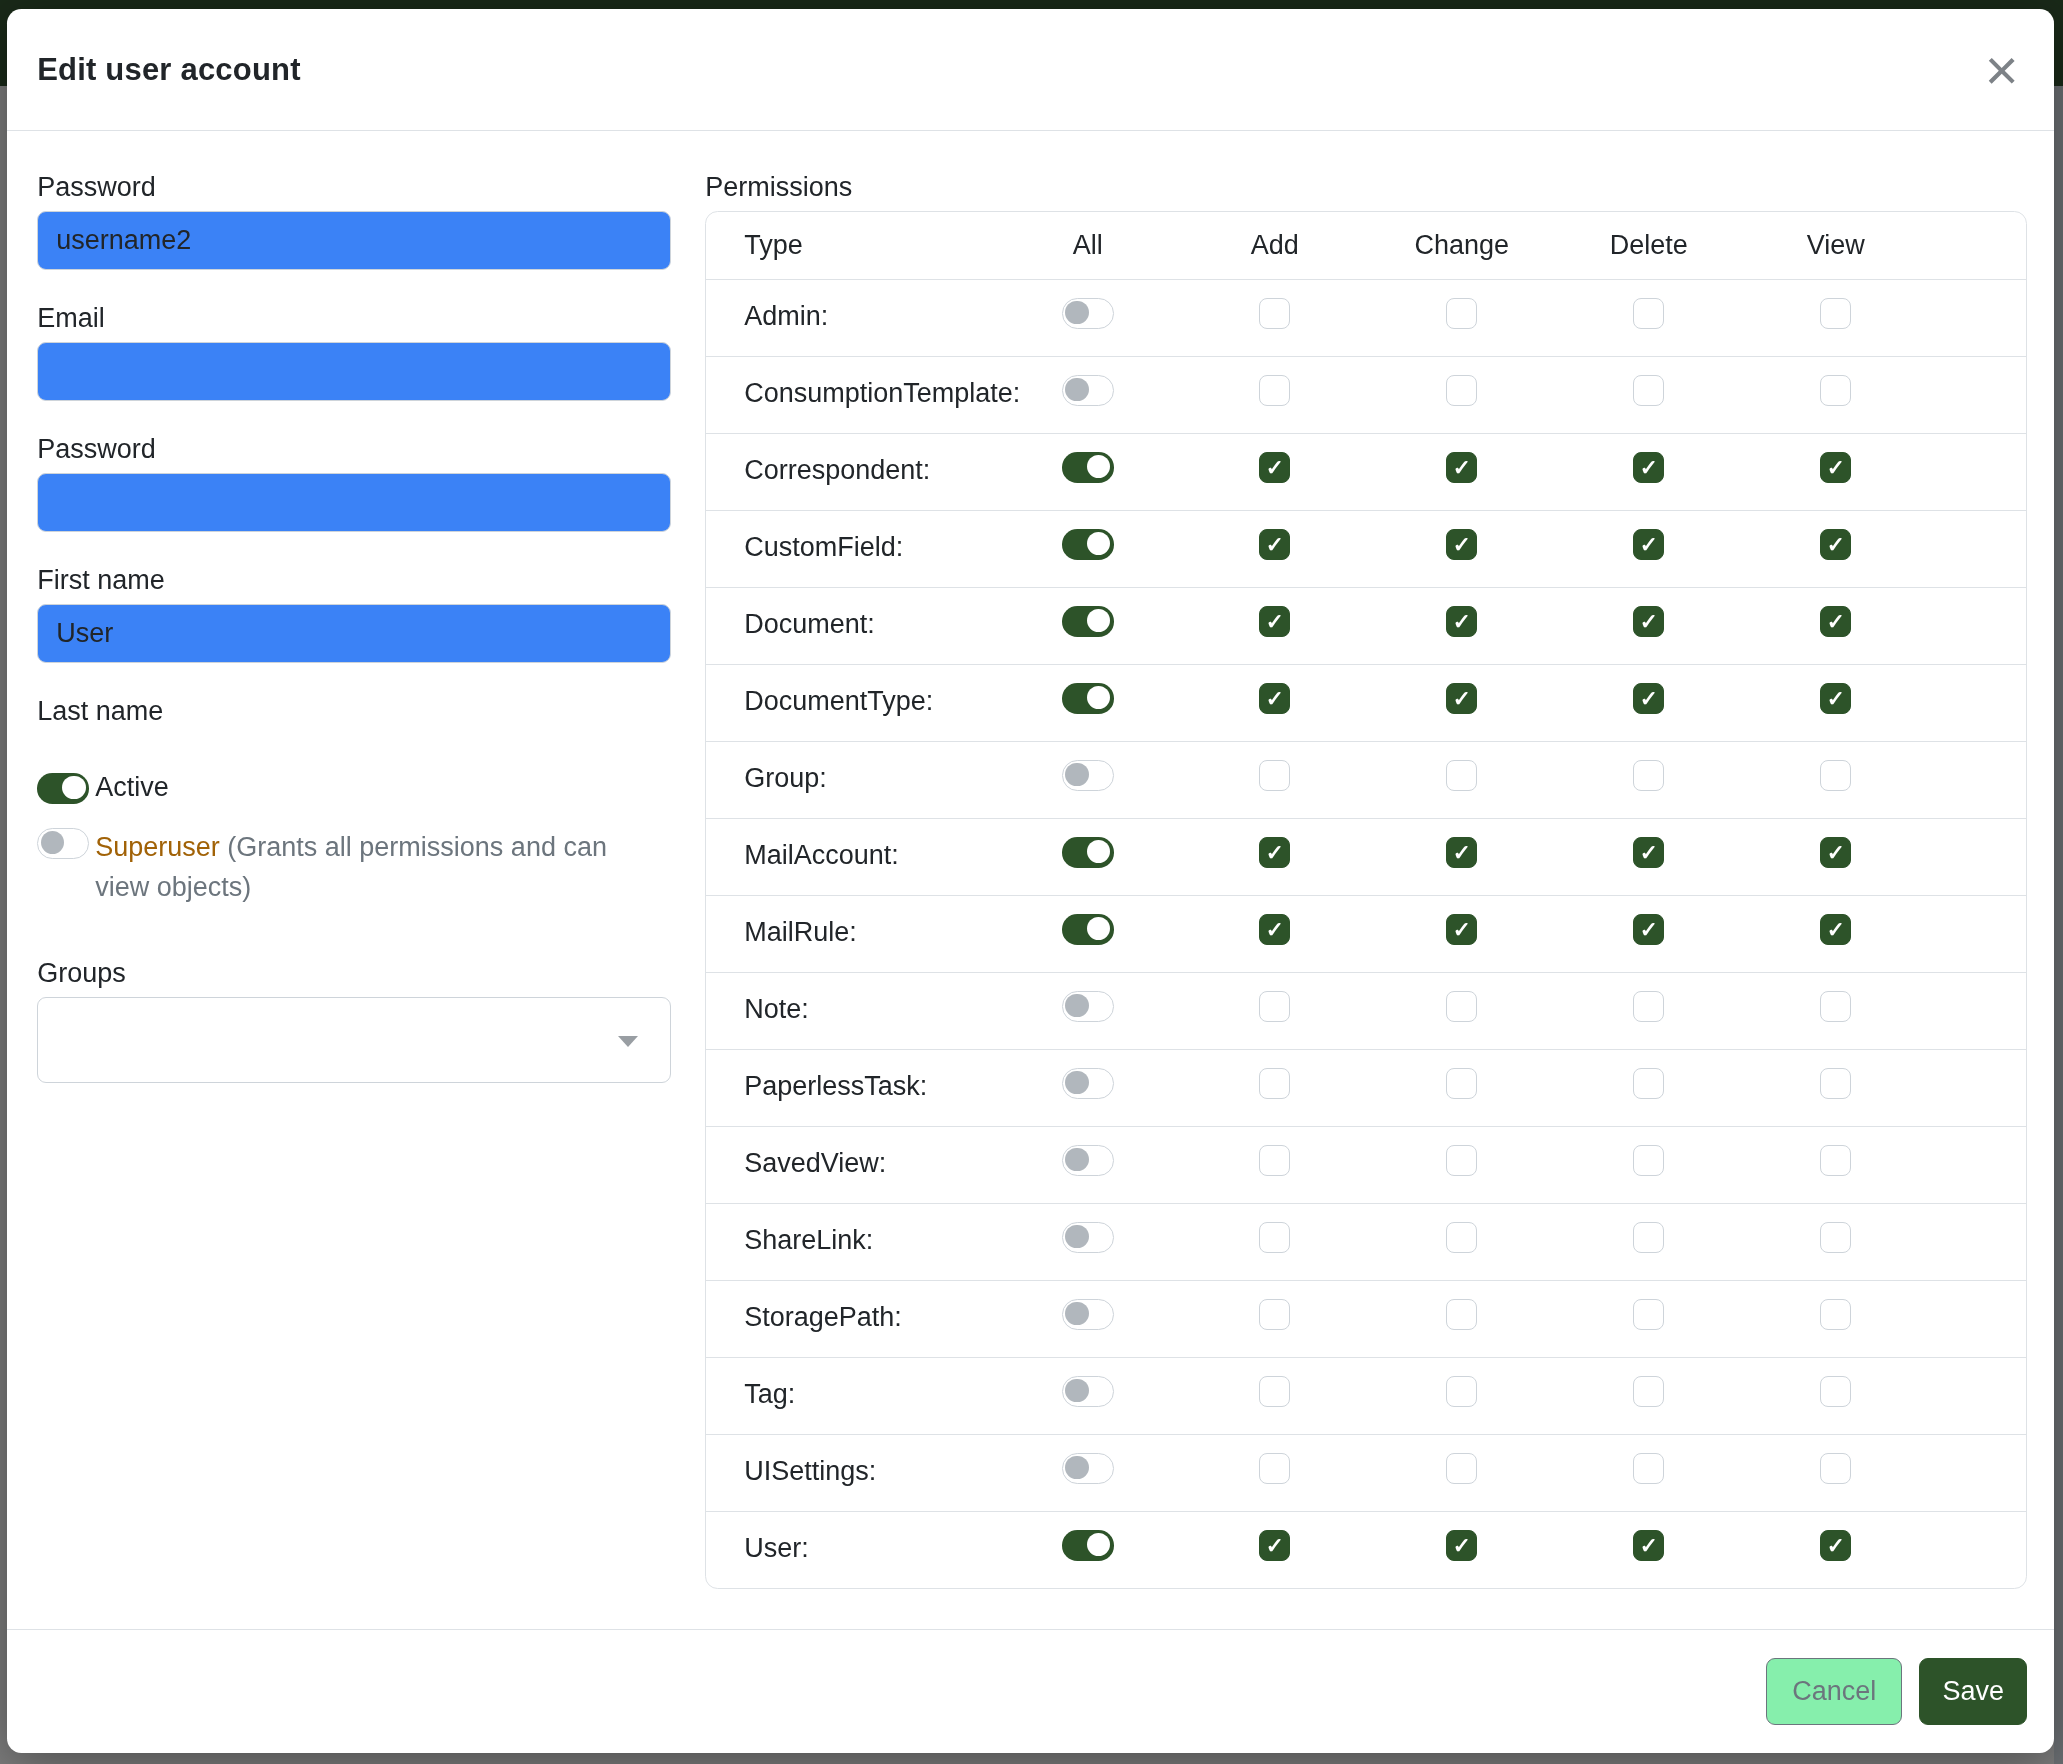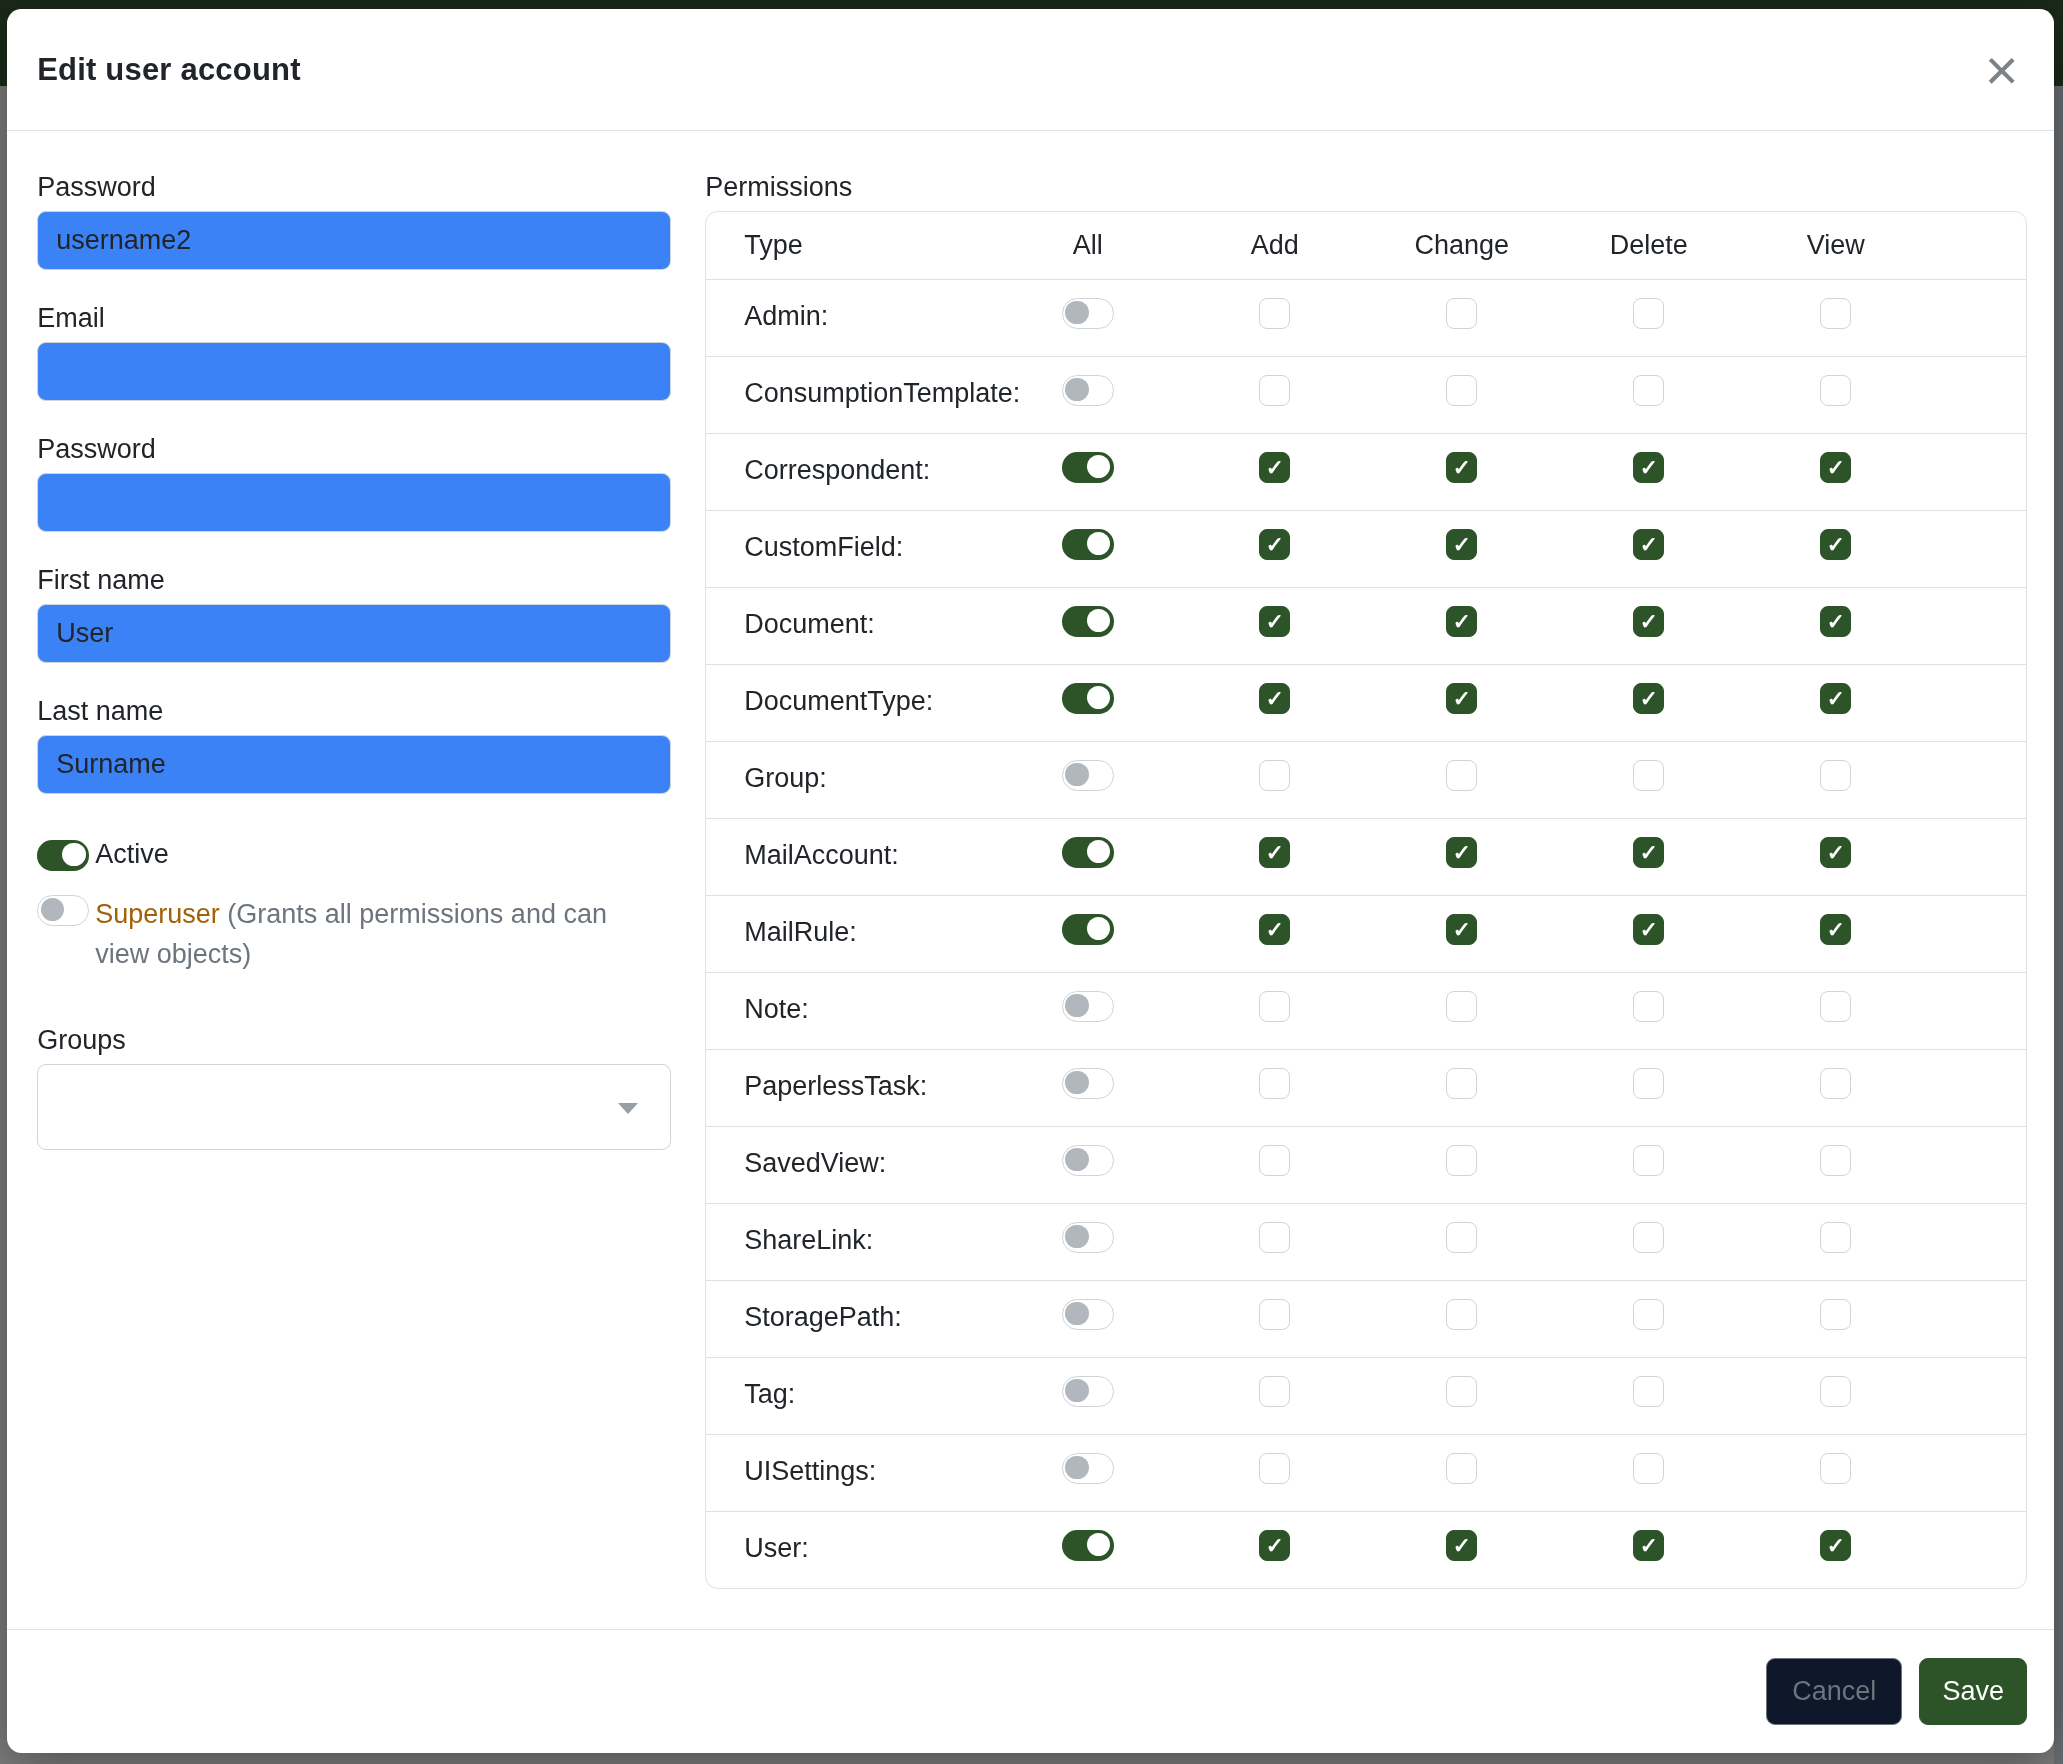--- a/index.html
+++ b/index.html
@@ -112,21 +112,21 @@
 
   
   .modal-footer {
     flex:0 0 124px; height:124px;
     border-top:1.8px solid #dee2e6;
     display:flex; align-items:center; justify-content:flex-end;
     padding-right:27px; gap:17px;
   }
   .btn { font-family:"Liberation Sans", sans-serif; font-size:27px; border-radius:9px; cursor:pointer; }
   .btn-cancel {
-    width:136px; height:67px; background:#0f172a;
+    width:136px; height:67px; background:#86efac;
     border:1.8px solid #6c757d; color:#6c757d;
   }
   .btn-save {
     width:108px; height:67px; background:#2d5329;
     border:1.8px solid #2d5329; color:#ffffff;
   }
 </style>
 </head>
 <body>
 
@@ -159,21 +159,20 @@
         <input class="text-input" type="password" value="" style="">
       </div>
 
       <div class="field-group">
         <label class="field-label">First name</label>
         <input class="text-input" type="text" value="User" style="">
       </div>
 
       <div class="field-group">
         <label class="field-label">Last name</label>
-        <input class="text-input" type="text" value="Surname" style="">
       </div>
 
       <div class="switch-row row-active">
         <span class="switch on"></span>
         <span class="switch-text" style="line-height:31px;">Active</span>
       </div>
 
       <div class="switch-row row-superuser">
         <span class="switch off"></span>
         <span class="switch-text">

